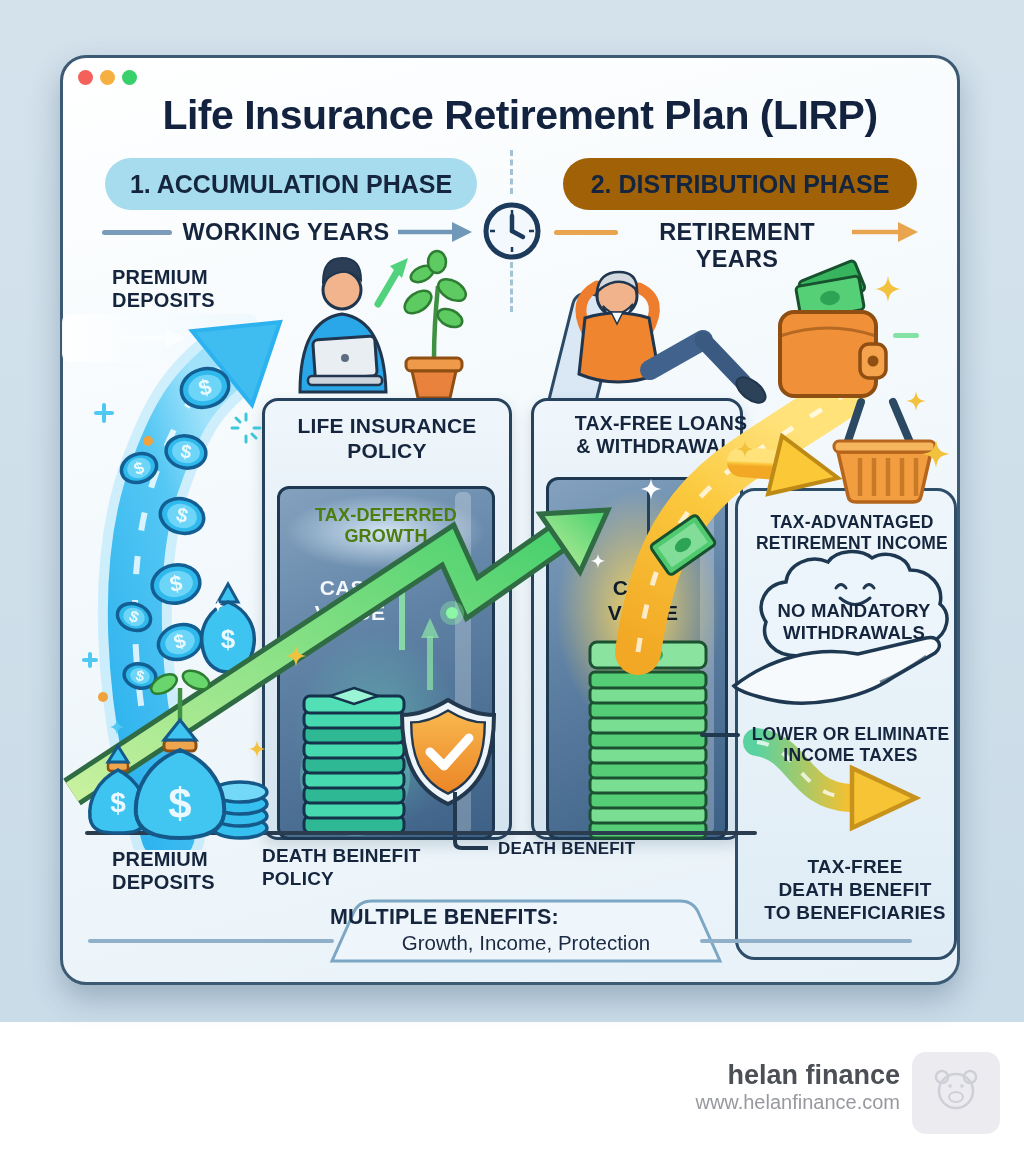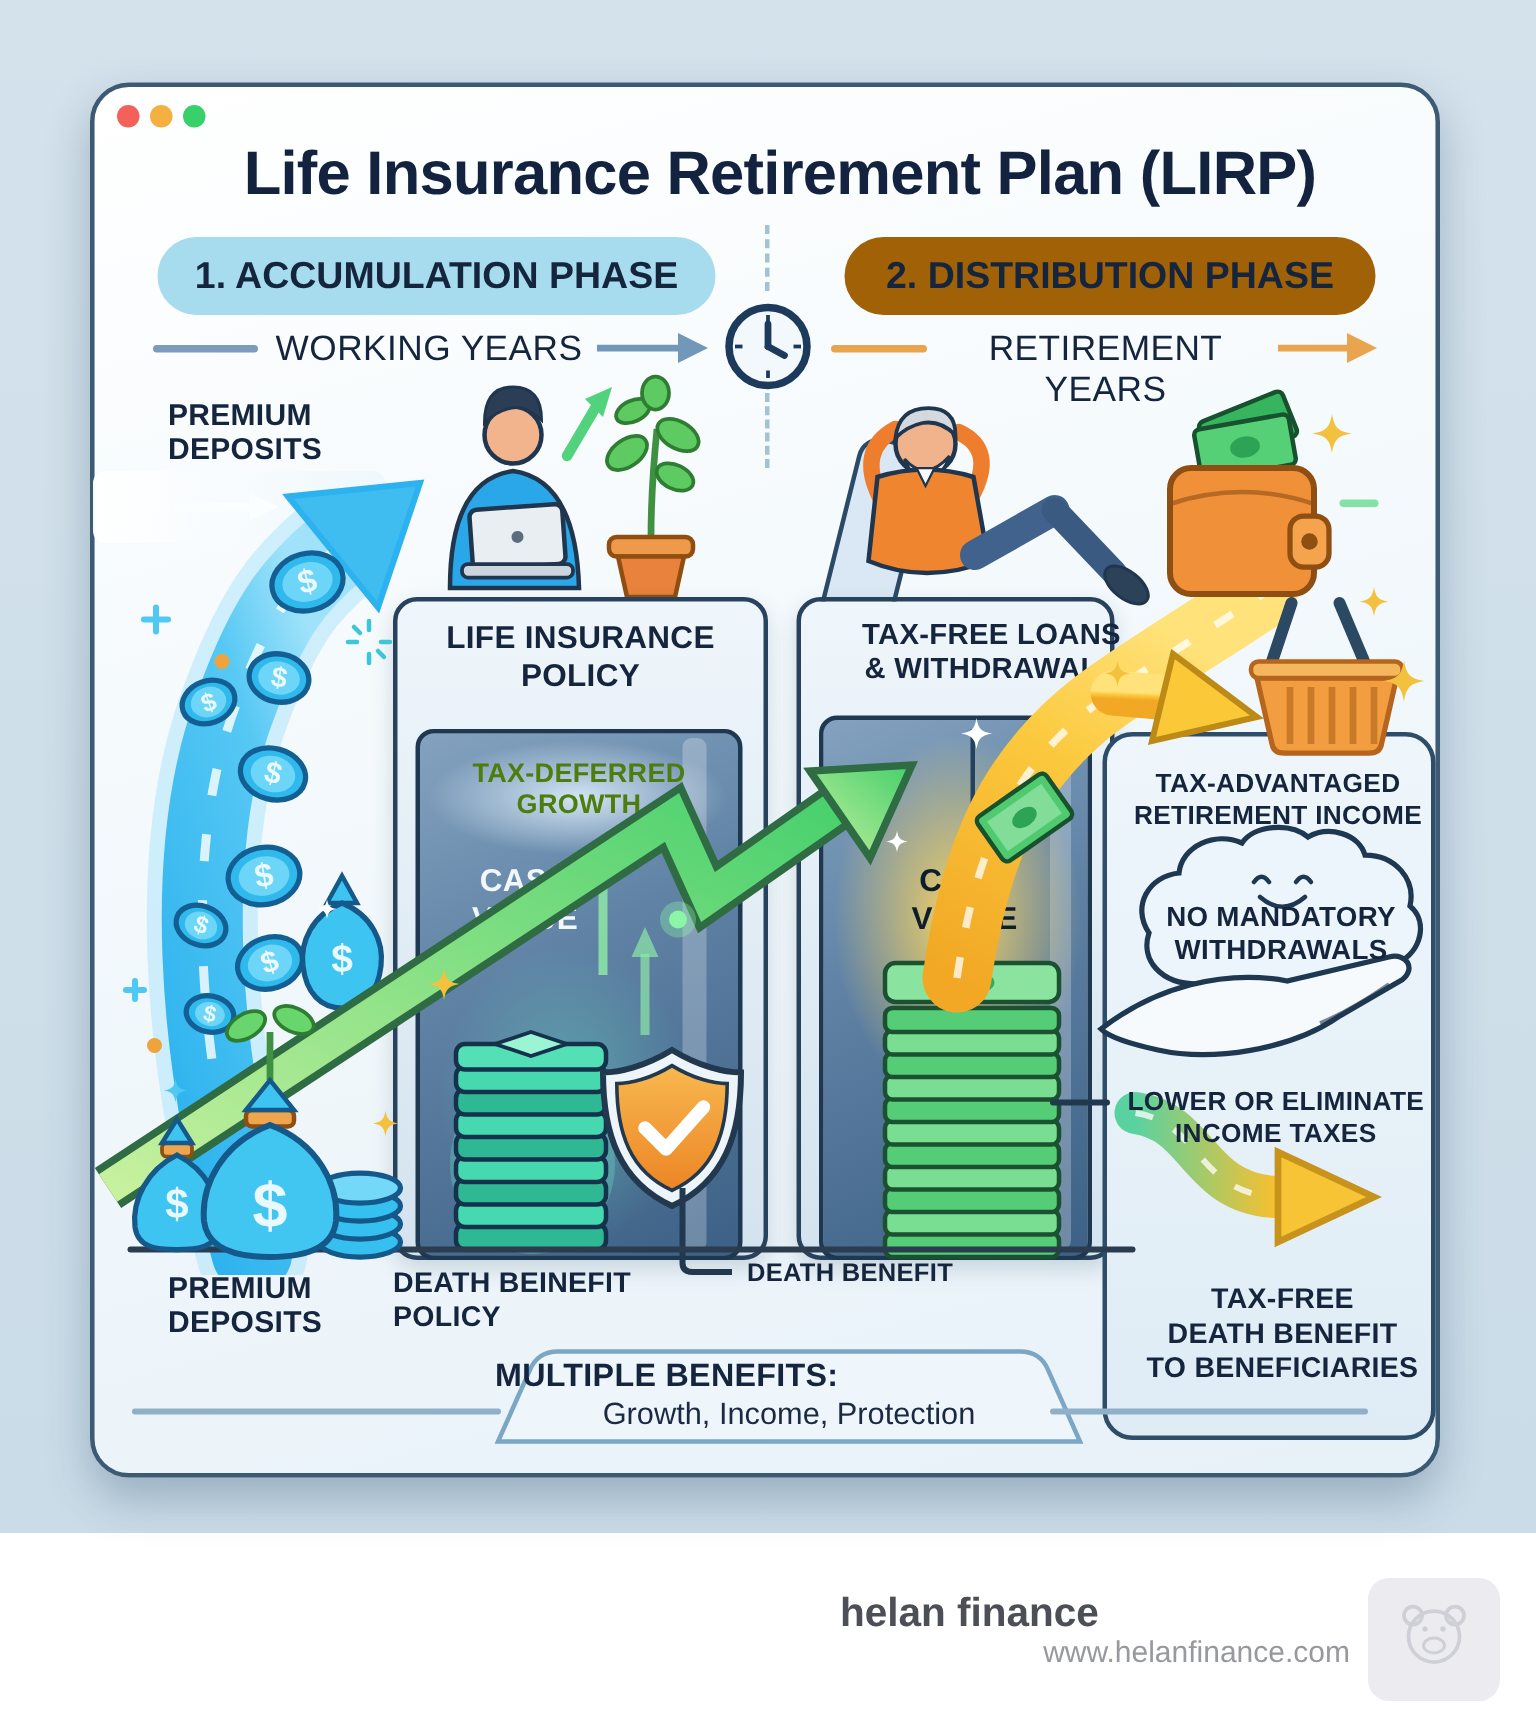--- a/index.html
+++ b/index.html
@@ -11,36 +11,36 @@
           background:linear-gradient(180deg,#d4e2ec 0%,#cadce8 100%);}
   .card{left:60px;top:55px;width:900px;height:930px;box-sizing:border-box;
         background:linear-gradient(165deg,#ffffff 0%,#f3f9fc 45%,#e7f1f8 100%);
         border:3px solid #3c5a74;border-radius:26px;
         box-shadow:0 14px 30px rgba(40,70,100,.30);}
   .dot{width:15px;height:15px;border-radius:50%;}
   .title{left:112px;top:92px;width:816px;text-align:center;font-size:41px;
          font-weight:700;color:#13233f;letter-spacing:-0.5px;}
   .pill{box-sizing:border-box;border-radius:27px;text-align:center;
         font-size:25px;font-weight:700;color:#15253d;line-height:52px;}
-  .tl-text{font-size:23.5px;font-weight:400;color:#15253d;text-align:center;letter-spacing:.3px;}
+  .tl-text{font-size:23.5px;font-weight:700;color:#15253d;text-align:center;letter-spacing:.3px;}
   .hline{border-radius:3px;}
   .dashv{width:0;border-left:3px dashed #a5c1d4;}
   .lbl{font-weight:700;color:#15253d;letter-spacing:.2px;}
   .colcard{box-sizing:border-box;border:3.5px solid #27425c;border-radius:16px;
            background:linear-gradient(180deg,#eff6fb 0%,#d3e3ef 100%);
            box-shadow:0 6px 14px rgba(40,70,100,.18);}
   .panel{box-sizing:border-box;border:3px solid #1e3852;border-radius:12px;
          background:linear-gradient(155deg,#84a2bf 0%,#5d80a3 45%,#3d6186 100%);}
   .glow-white{background:radial-gradient(closest-side,rgba(228,244,255,.85),rgba(228,244,255,0));}
   .glow-gold{background:radial-gradient(closest-side,rgba(252,214,96,.95),rgba(252,214,96,0));}
   .glow-teal{background:radial-gradient(closest-side,rgba(110,240,200,.35),rgba(110,240,200,0));}
   .streak{background:rgba(255,255,255,.25);border-radius:6px;}
   .sidebar{box-sizing:border-box;border:3px solid #2e4d68;border-radius:20px;
            background:linear-gradient(180deg,#eef6fb 0%,#dfecf5 100%);}
-  .footer-name{font-size:27px;font-weight:700;color:#4c4f55;}
+  .footer-name{font-size:27px;font-weight:700;color:#4c4f55;text-align:right;}
   .footer-url{font-size:20px;color:#97999f;text-align:right;}
 </style>
 </head>
 <body>
 
 <div id="stage">
 
   <div class="abs bg-top"></div>
 
   <div class="abs card"></div>

